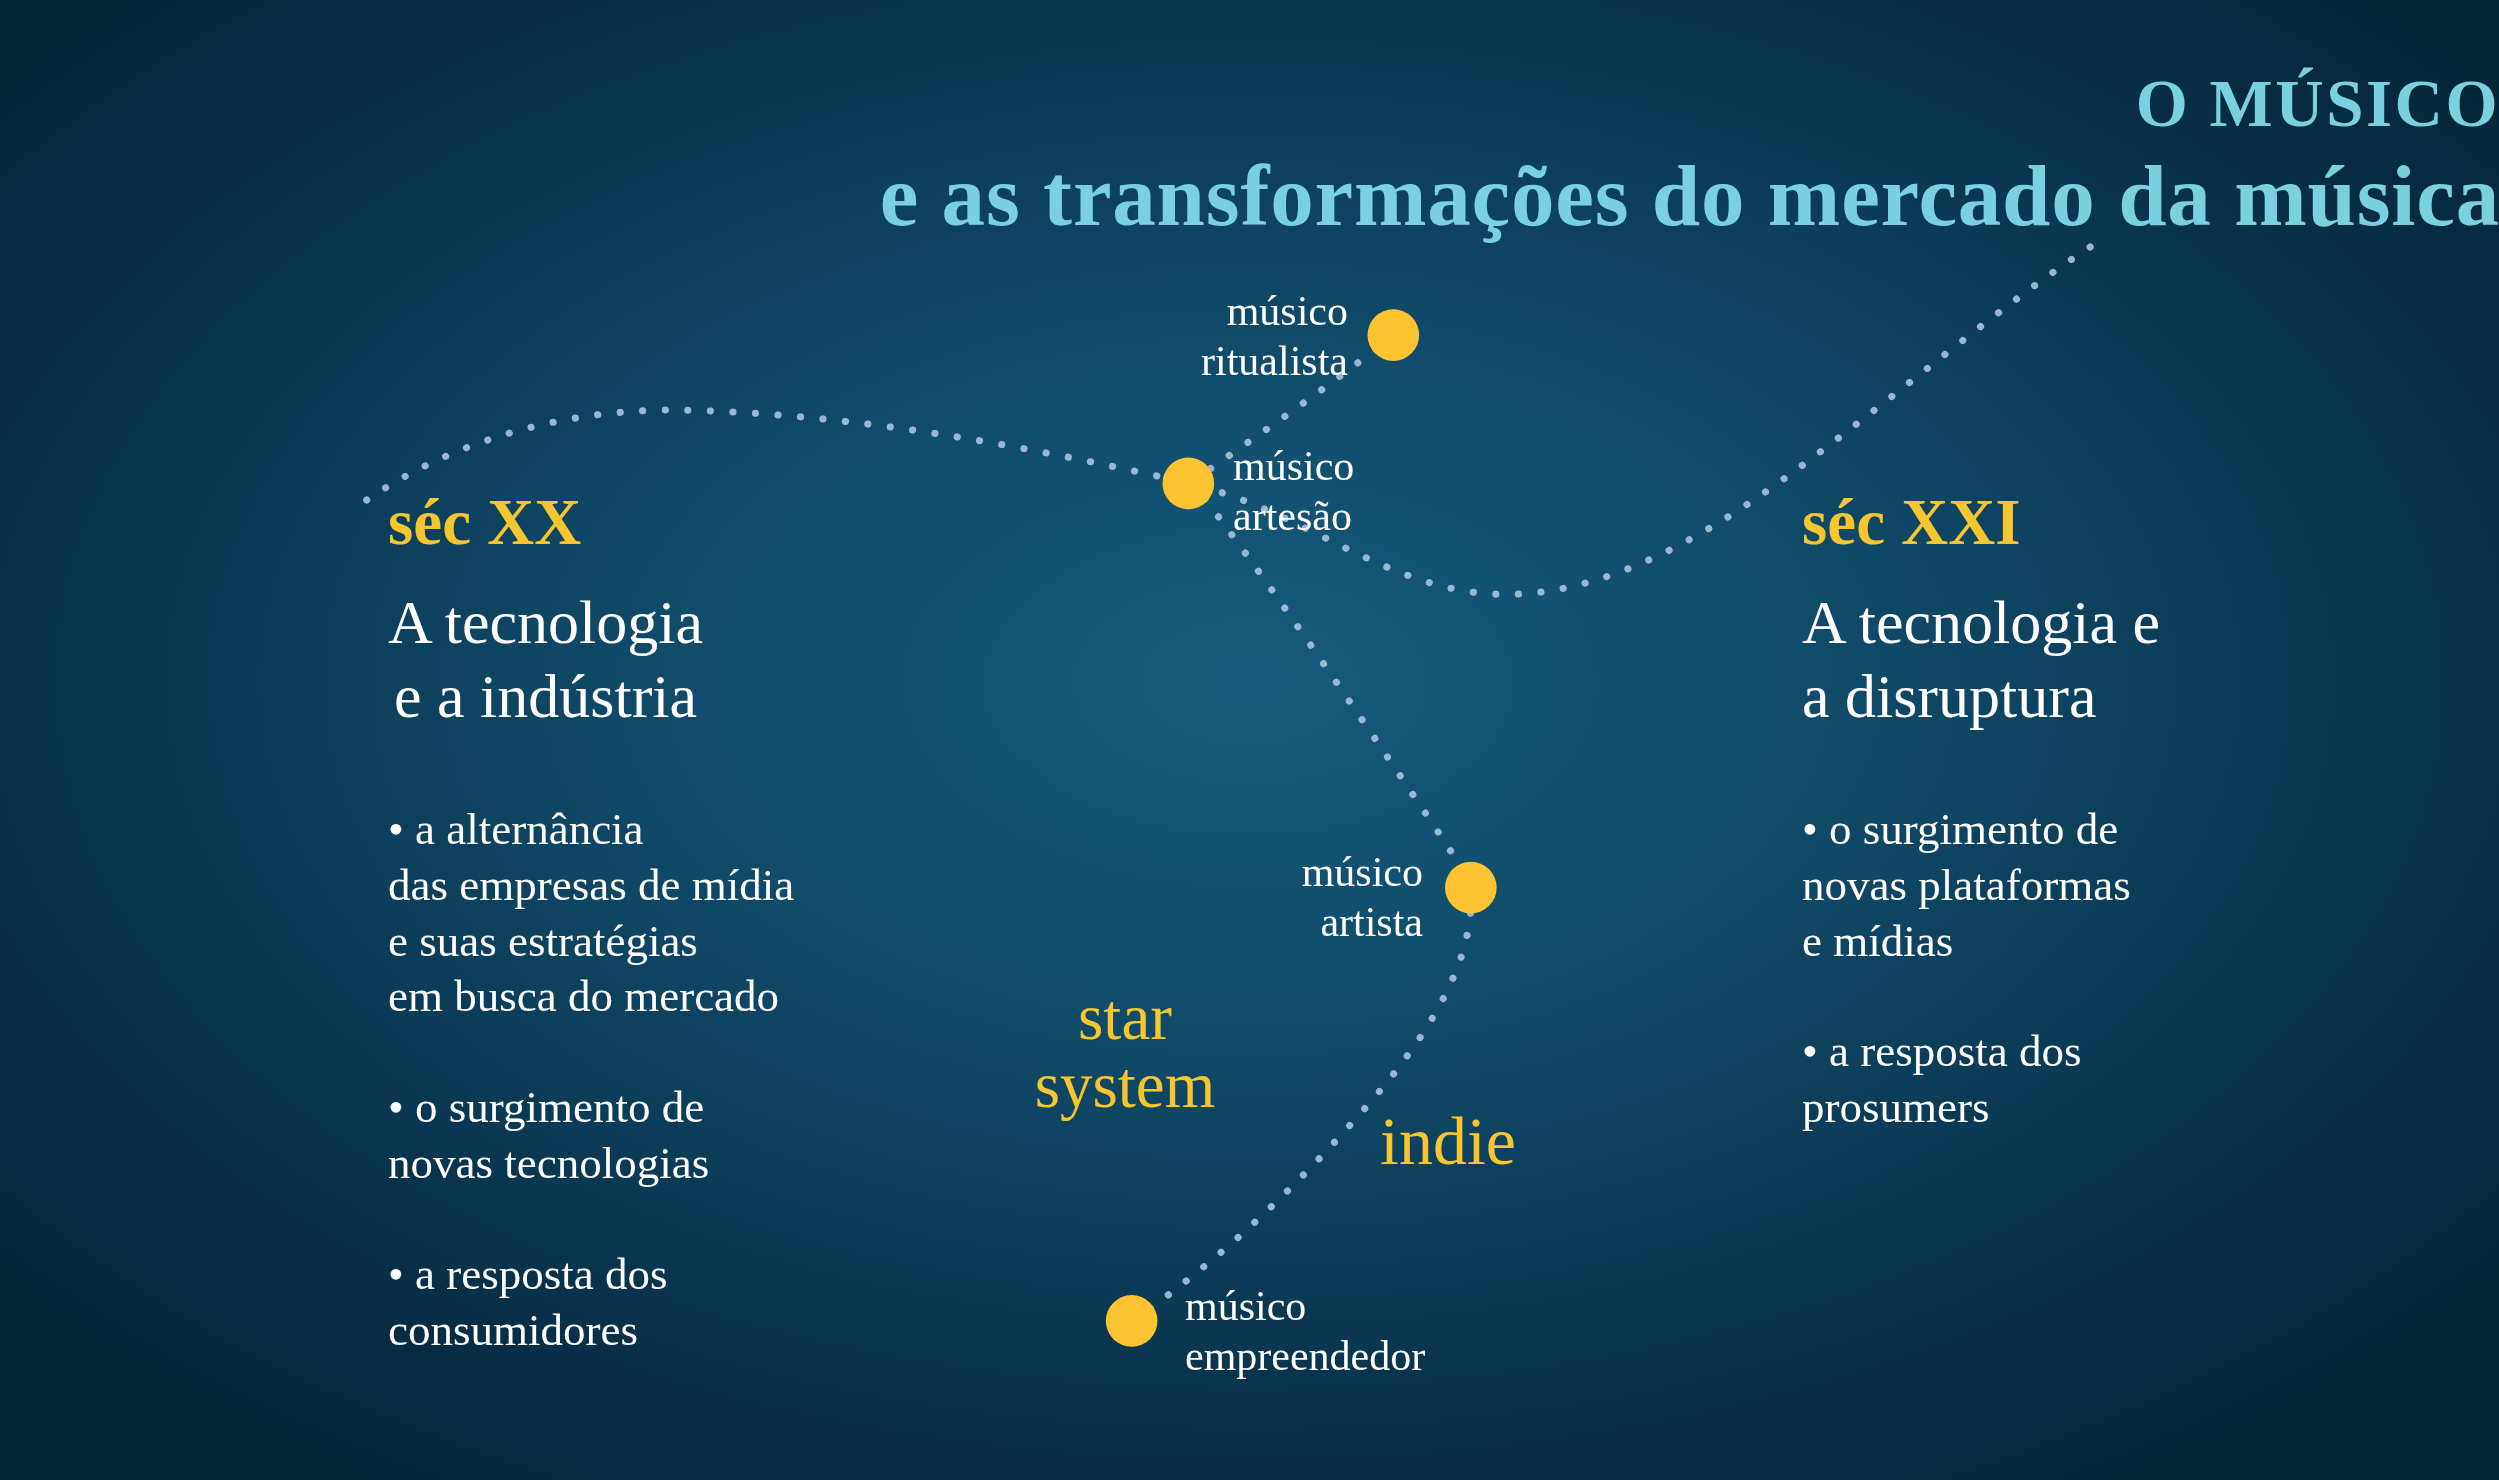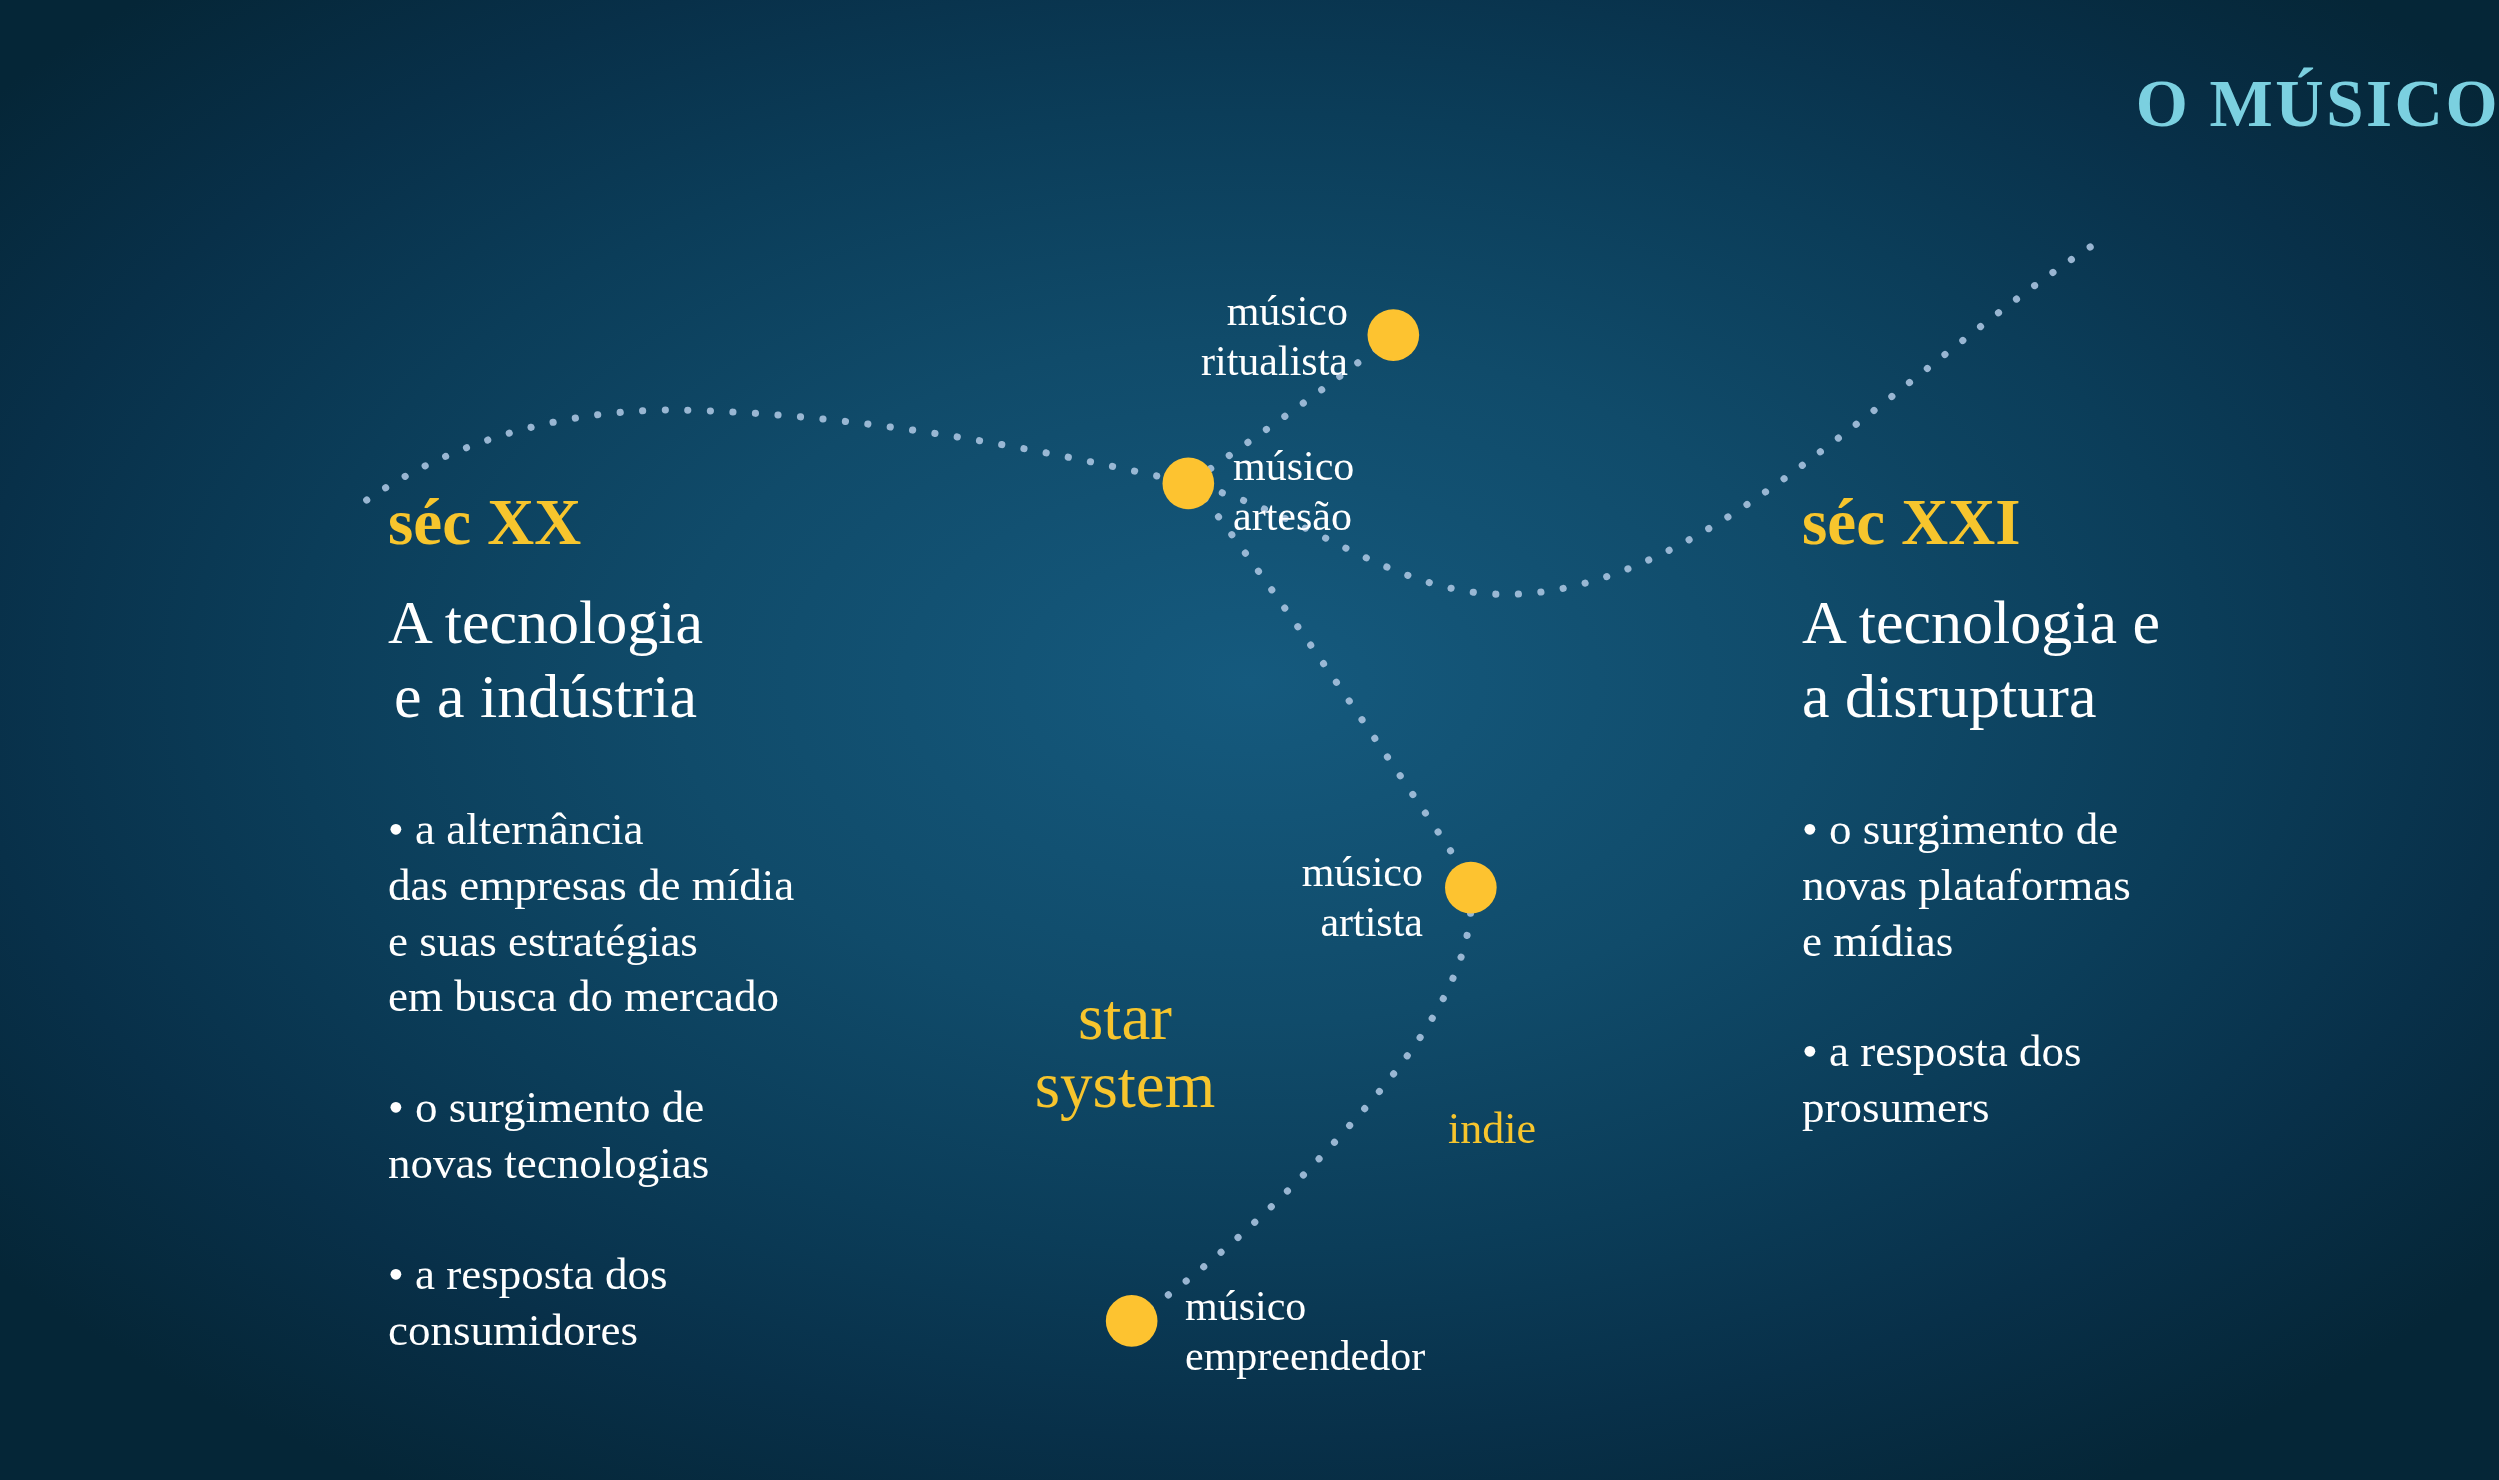--- a/index.html
+++ b/index.html
@@ -70,21 +70,21 @@
   .label-artista      { right: 1077px; top: 848px; text-align: right; }
   .label-empreendedor { left: 1185px;  top: 1282px; text-align: left;  }
 
   
   .zone {
     position: absolute;
     color: #f7c52d;
     white-space: pre-line;
   }
   .zone-star  { left: 1000px; top: 983px; width: 250px; text-align: center; font-size: 65px; line-height: 1.05; }
-  .zone-indie { left: 1448px; top: 1107px; font-size: 44px; line-height: 1; }
+  .zone-indie { left: 1380px; top: 1107px; font-size: 68px; line-height: 1; }
 
   
   #overlay {
     position: absolute;
     left: 0; top: 0;
     width: 2500px; height: 1481px;
     pointer-events: none;
   }
   .dotted-path {
     fill: none;
@@ -115,20 +115,21 @@
          C 1772 1160, 1702 1260, 1620 1350
          C 1540 1440, 1452 1520, 1362 1583"></path>
     <circle class="node-dot" cx="1672" cy="402" r="31"></circle>
     <circle class="node-dot" cx="1426" cy="580" r="31"></circle>
     <circle class="node-dot" cx="1765" cy="1065" r="31"></circle>
     <circle class="node-dot" cx="1358" cy="1585" r="31"></circle>
   </svg>
 
   <div class="title-block">
     <div class="title-line1">O MÚSICO</div>
+    <div class="title-line2">e as transformações do mercado da música</div>
   </div>
 
   <div class="era era-left">séc XX</div>
   <div class="subtitle subtitle-left">A tecnologia
 e a indústria</div>
   <div class="bullets bullets-left">
     <p>• a alternância
 das empresas de mídia
 e suas estratégias
 em busca do mercado</p>

